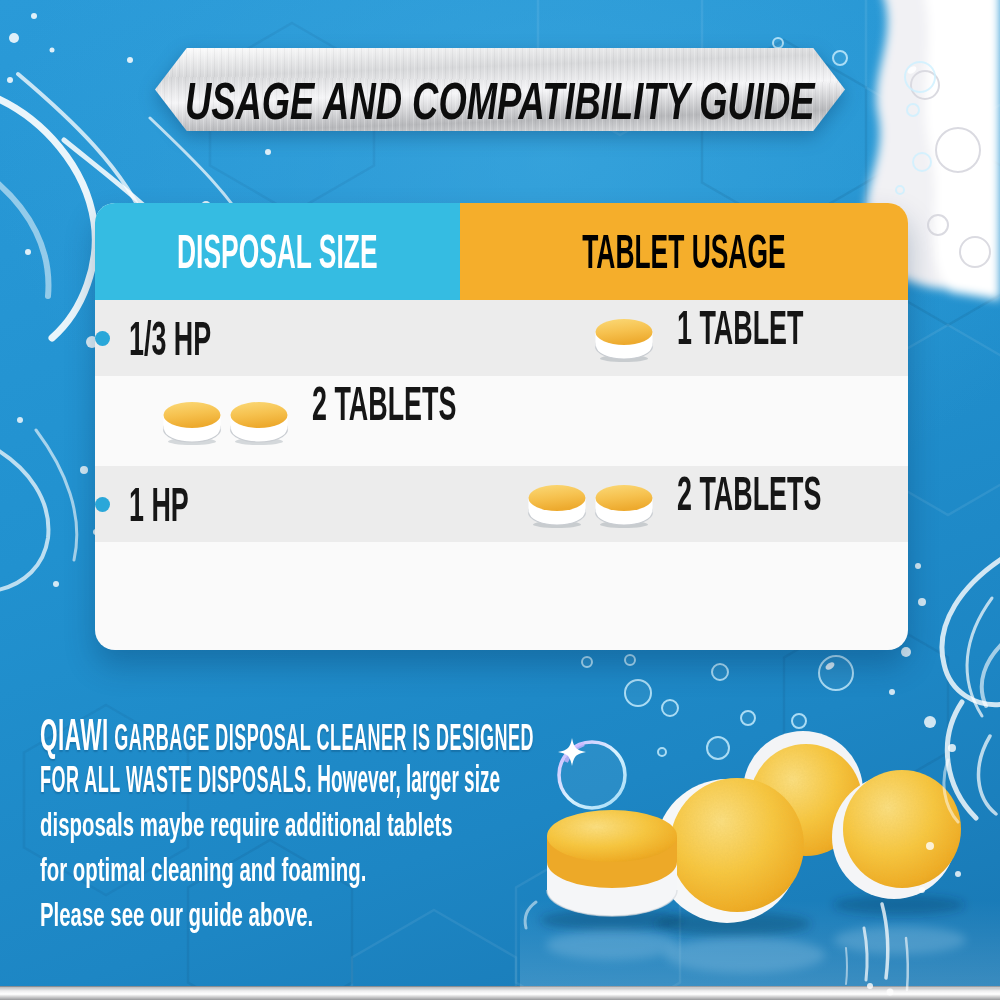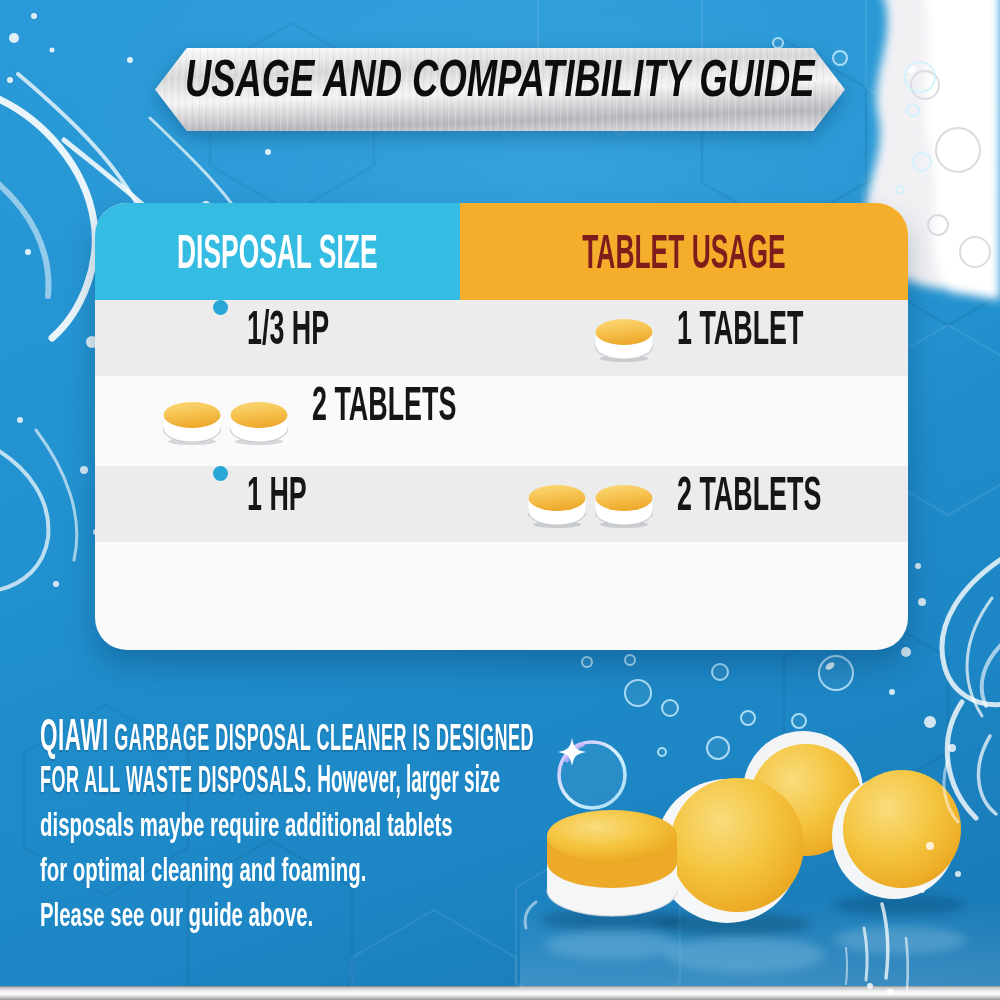--- a/index.html
+++ b/index.html
@@ -12,41 +12,41 @@
   }
   .stage svg{display:block}
   .bg{position:absolute;left:0;top:0;z-index:0}
   .floor{position:absolute;left:0;bottom:0;width:1000px;height:13px;z-index:1;
     background:linear-gradient(180deg,#b9babc 0%,#eeeeef 30%,#ffffff 55%,#98999b 100%);
     border-top:1px solid rgba(90,105,120,.35)}
   .product{position:absolute;left:520px;top:690px;z-index:2}
 
   
   .banner-wrap{position:absolute;left:155px;top:48px;z-index:3;filter:drop-shadow(0 6px 9px rgba(0,40,80,.3))}
-  .banner{position:relative;width:690px;height:83px;display:flex;align-items:flex-start;justify-content:center;
+  .banner{position:relative;width:690px;height:83px;display:flex;align-items:flex-end;justify-content:center;
     background:linear-gradient(178deg,#fdfdfd 0%,#d7d8da 28%,#f5f5f7 52%,#b7b8bb 80%,#e2e3e5 100%);
     clip-path:polygon(0 50%,4.6% 0,95.4% 0,100% 50%,95.4% 100%,4.6% 100%);}
   .banner::before{content:"";position:absolute;inset:0;opacity:.45;
     background:repeating-linear-gradient(91deg,rgba(255,255,255,.5) 0 1px,rgba(0,0,0,0) 1px 3px,rgba(90,90,95,.14) 3px 4px,rgba(0,0,0,0) 4px 7px);}
   .banner-text{position:relative;font-weight:bold;font-style:italic;font-size:52px;color:#0d0d0d;
     white-space:nowrap;transform:scaleX(.7);letter-spacing:0}
 
   
   .card{position:absolute;left:95px;top:203px;width:813px;height:447px;z-index:3;
-    border-radius:32px;overflow:hidden;box-shadow:0 16px 30px rgba(0,40,80,.28);background:#fafafa}
+    border-radius:20px;overflow:hidden;box-shadow:0 16px 30px rgba(0,40,80,.28);background:#fafafa}
   .thead{display:flex;height:97px}
   .th{display:flex;align-items:center;justify-content:center}
   .th-left{width:365px;background:#35bce2;color:#ffffff}
-  .th-right{flex:1;background:#f5ae2b;color:#7f1d1d}
+  .th-right{flex:1;background:#f5ae2b;color:#000000}
   .th-label{font-weight:bold;font-size:48px;white-space:nowrap;transform:scaleX(.55)}
   .rows{display:grid;grid-template-rows:76px 90px 76px 1fr;height:350px}
   .row{display:flex}
   .row:nth-child(odd){background:#ececec}
   .row:nth-child(even){background:#fafafa}
-  .cell-left{width:365px;display:flex;align-items:flex-start;padding-left:118px;box-sizing:border-box}
+  .cell-left{width:365px;display:flex;align-items:center;box-sizing:border-box}
   .bullet{width:15px;height:15px;border-radius:50%;background:#2aa7d9;margin-right:19px;flex:none}
   .size-label{font-weight:bold;font-size:48px;color:#161616;white-space:nowrap;
     transform:scaleX(.56);transform-origin:left center}
   .cell-right{flex:1;display:flex;}
   .tablets{width:160px;margin-left:35px;display:flex;justify-content:flex-end;align-items:center;gap:5px}
   .tablet-icon{width:62px;height:50px;flex:none}
   .usage-label{margin-left:22px;font-weight:bold;font-size:48px;color:#161616;white-space:nowrap;
     transform:scaleX(.56);transform-origin:left center}
 
   

